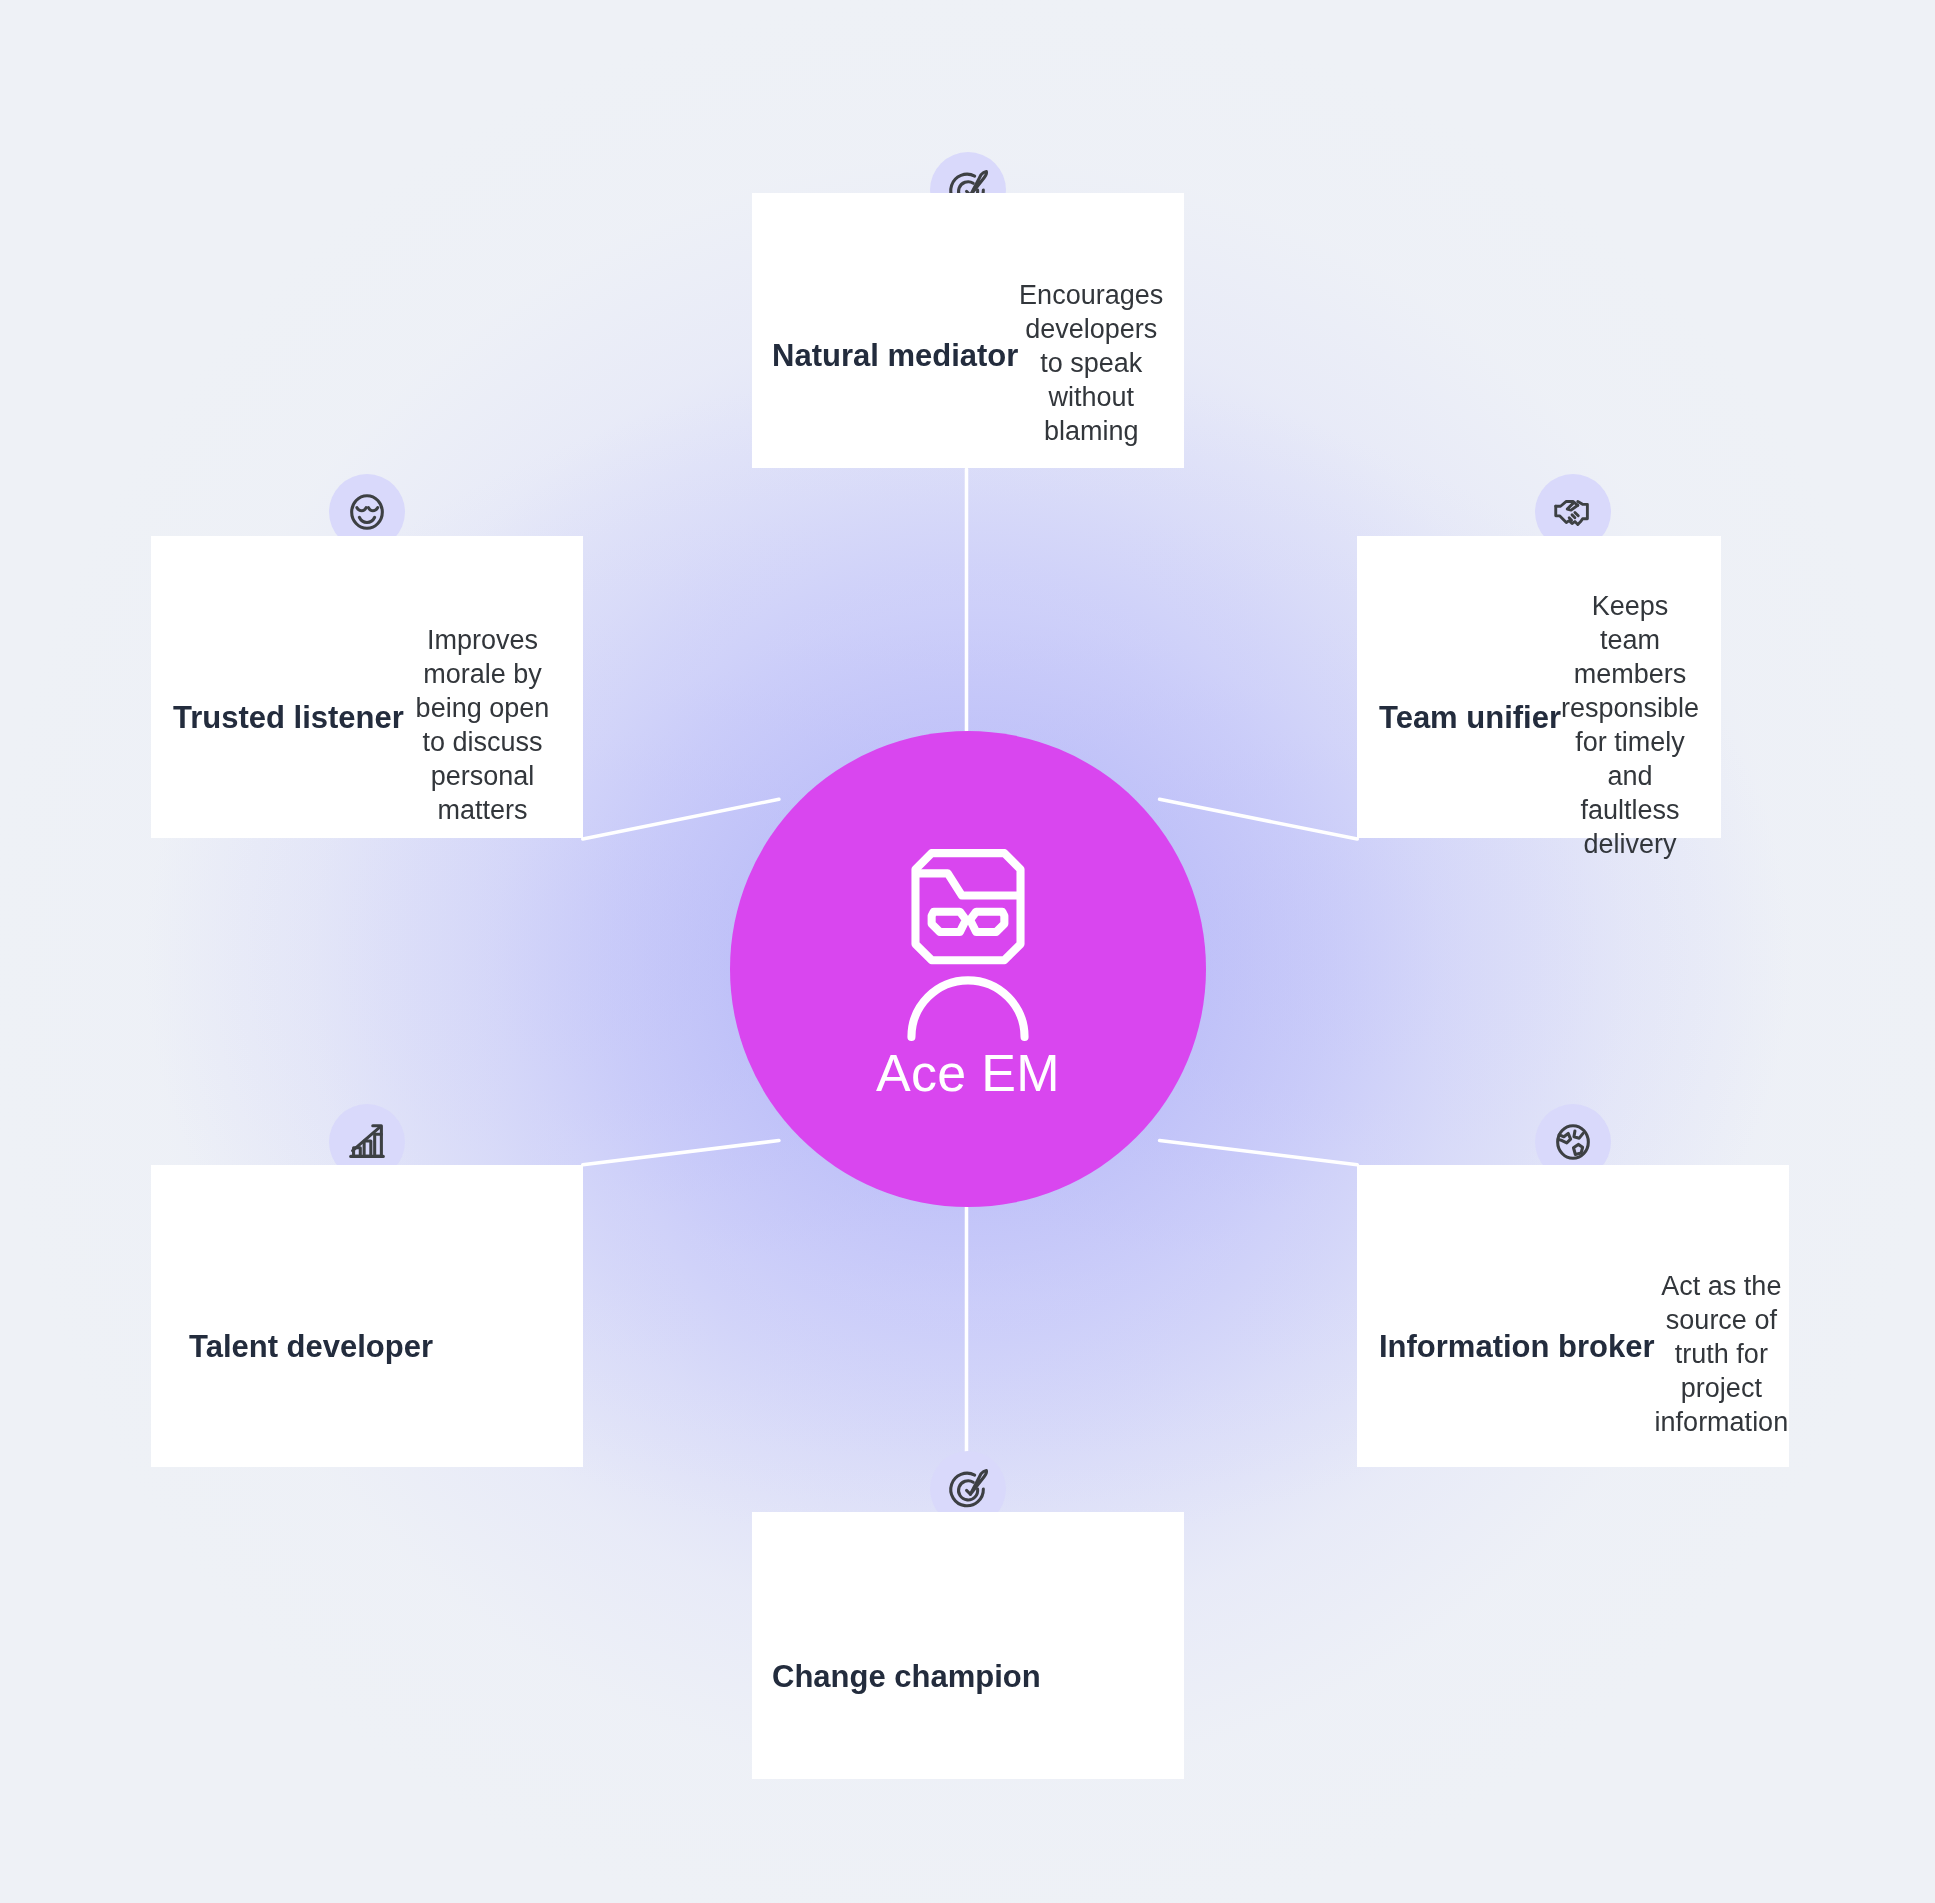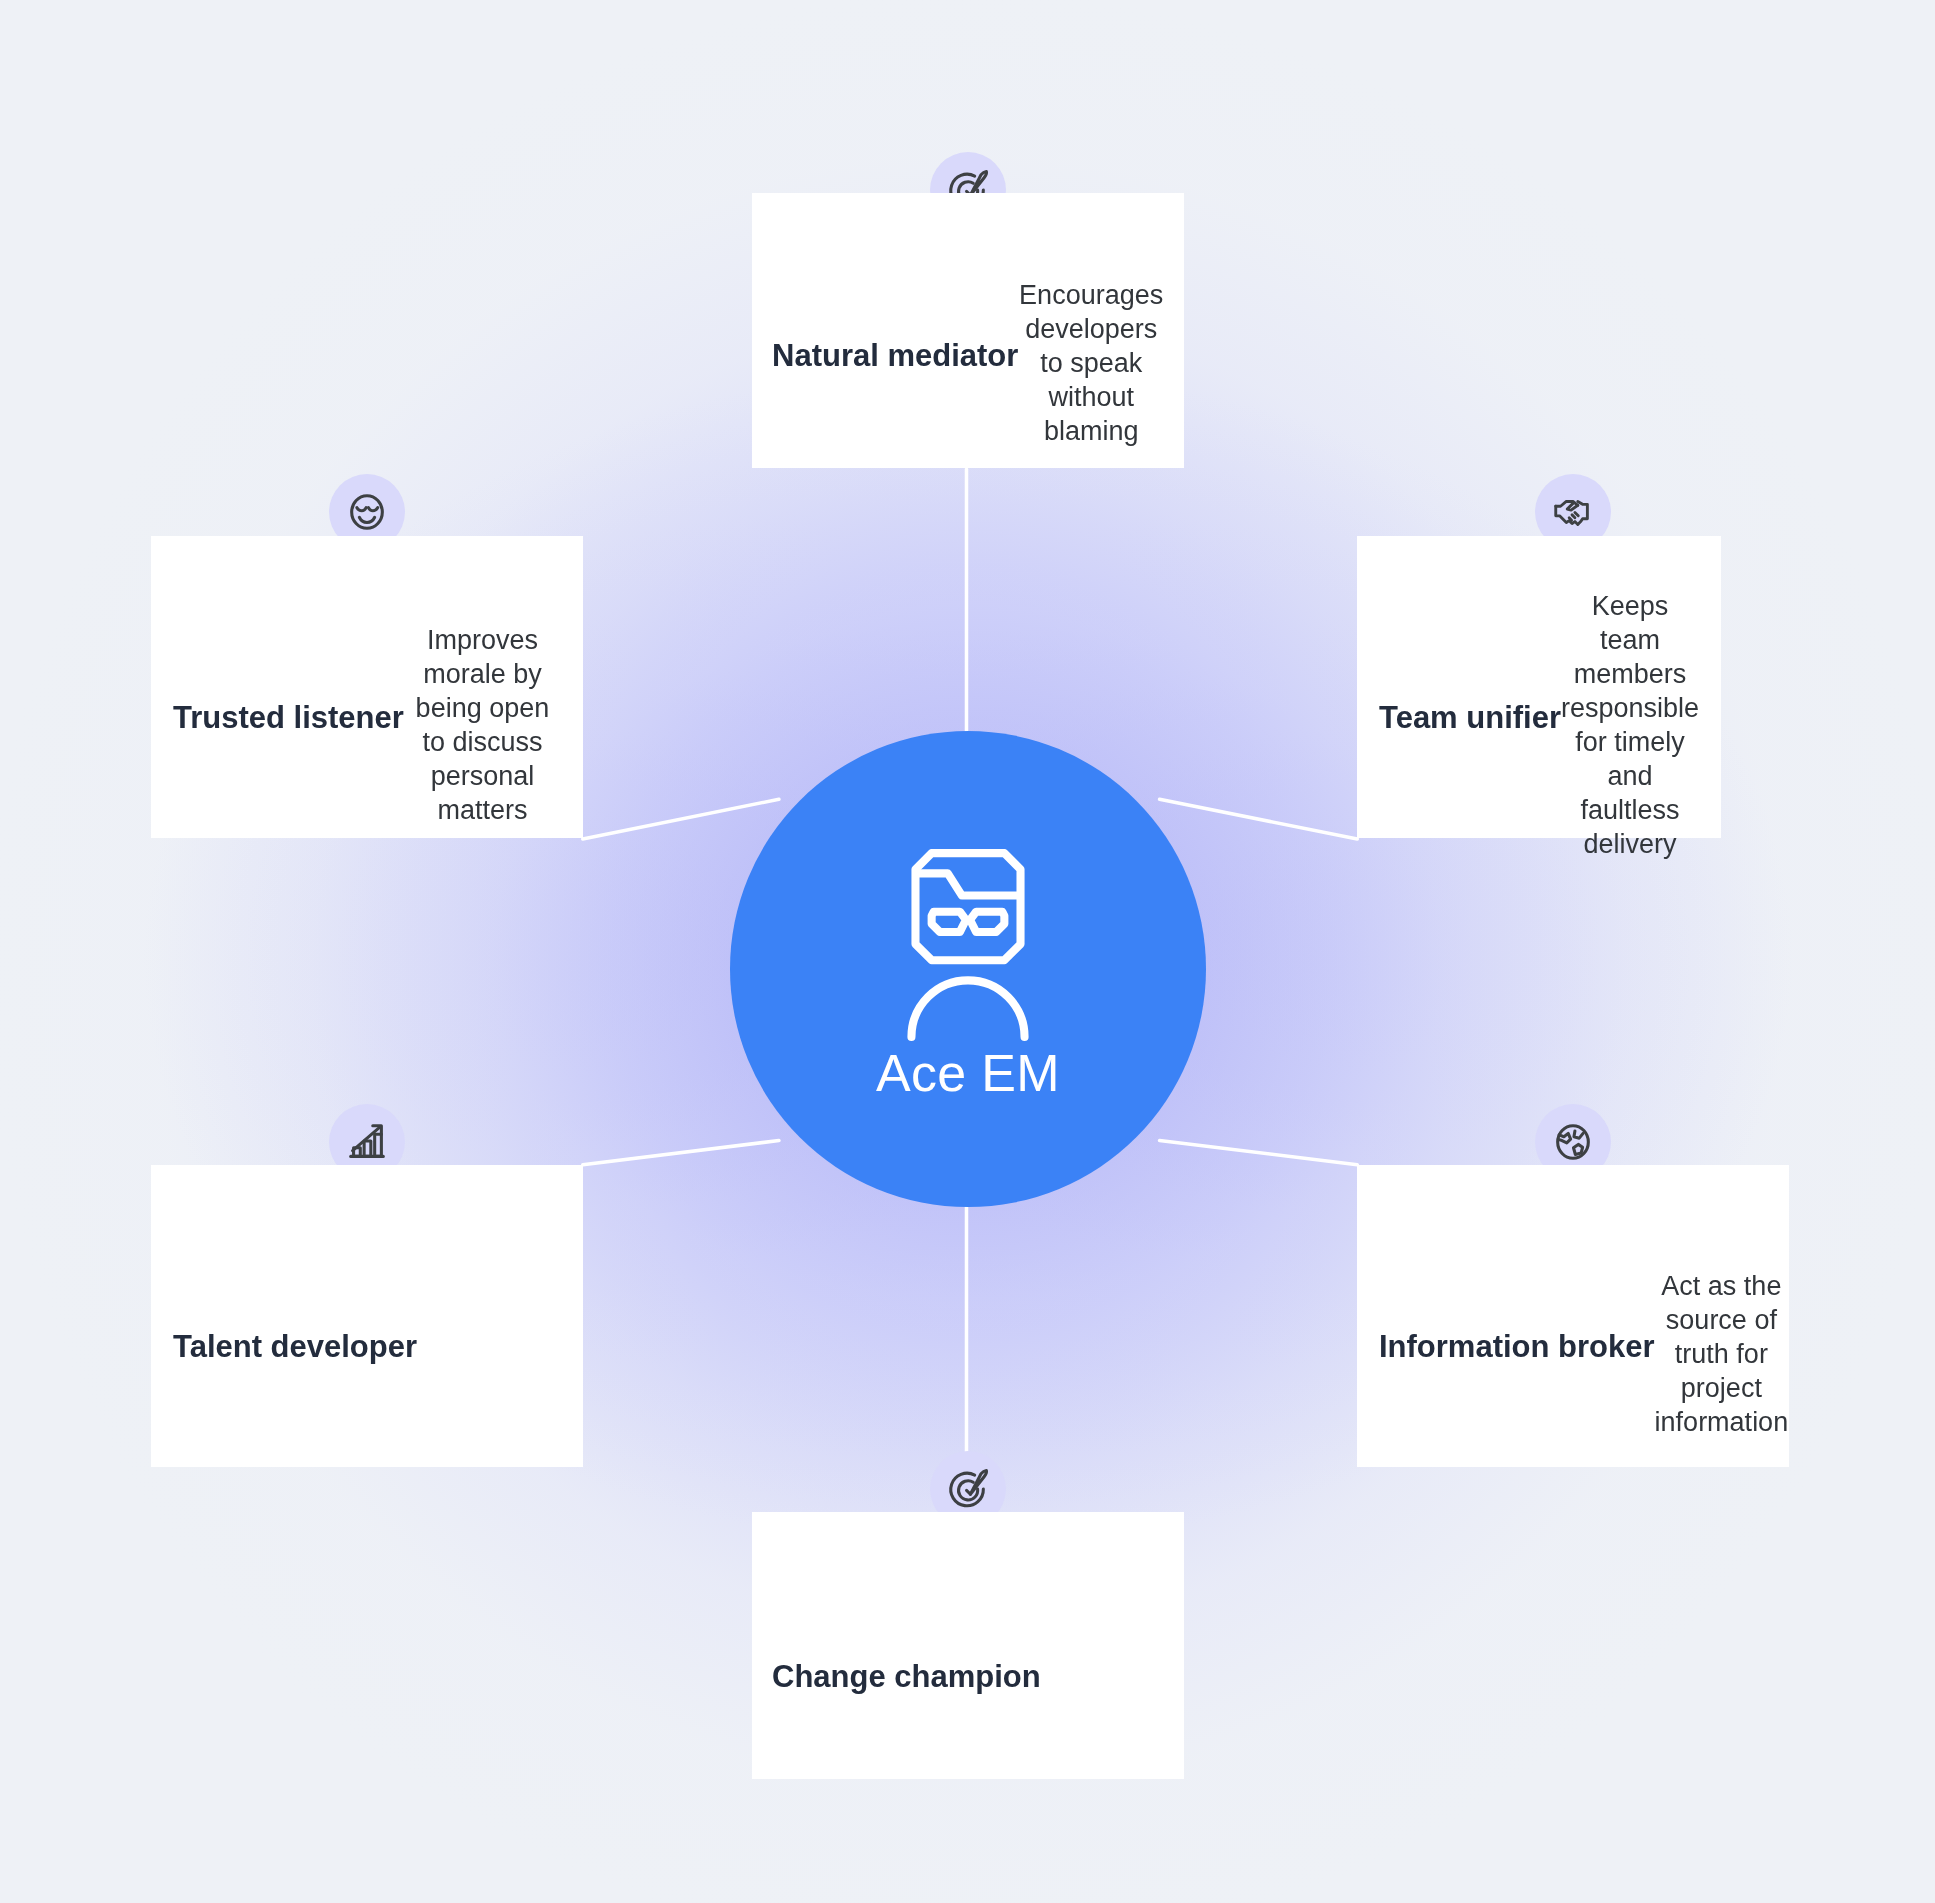--- a/index.html
+++ b/index.html
@@ -38,21 +38,21 @@
   }
 
   
   .links{position:absolute;left:0;top:0;width:1936px;height:1904px;}
 
   
   .hub{
     position:absolute;
     left:730px;top:731px;width:476px;height:476px;
     border-radius:50%;
-    background:#3b82f6;
+    background:#d946ef;
     display:flex;flex-direction:column;
     align-items:center;justify-content:center;
   }
   .hub-mark{width:166px;height:202px;display:block;margin-bottom:3px;}
   .hub-label{
     color:#ffffff;font-size:52px;font-weight:400;letter-spacing:0.3px;
     line-height:1;margin-top:3px;
   }
 
   
@@ -87,21 +87,21 @@
   #badge-top     {left:930px;top:152px;}
 
   #card-left-top {left:151px;top:536px;width:432px;height:302px;padding:76px 22px 0;}
   #card-left-top .title{margin-bottom:13px;}
   #badge-left-top{left:329px;top:474px;}
 
   #card-right-top{left:1357px;top:536px;width:364px;height:302px;padding:76px 22px 0;}
   #card-right-top .title{margin-bottom:13px;}
   #badge-right-top{left:1535px;top:474px;}
 
-  #card-left-bot {left:151px;top:1165px;width:432px;height:302px;padding:76px 22px 0;}
+  #card-left-bot {left:151px;top:1165px;width:432px;height:302px;padding:76px 38px 0;}
   #card-left-bot .title{margin-bottom:13px;}
   #badge-left-bot{left:329px;top:1104px;}
 
   #card-right-bot{left:1357px;top:1165px;width:432px;height:302px;padding:76px 22px 0;}
   #card-right-bot .title{margin-bottom:13px;}
   #badge-right-bot{left:1535px;top:1104px;}
 
   #card-bottom   {left:752px;top:1512px;width:432px;height:267px;padding:76px 20px 0;}
   #card-bottom .title{margin-bottom:13px;}
   #badge-bottom  {left:930px;top:1451px;}

